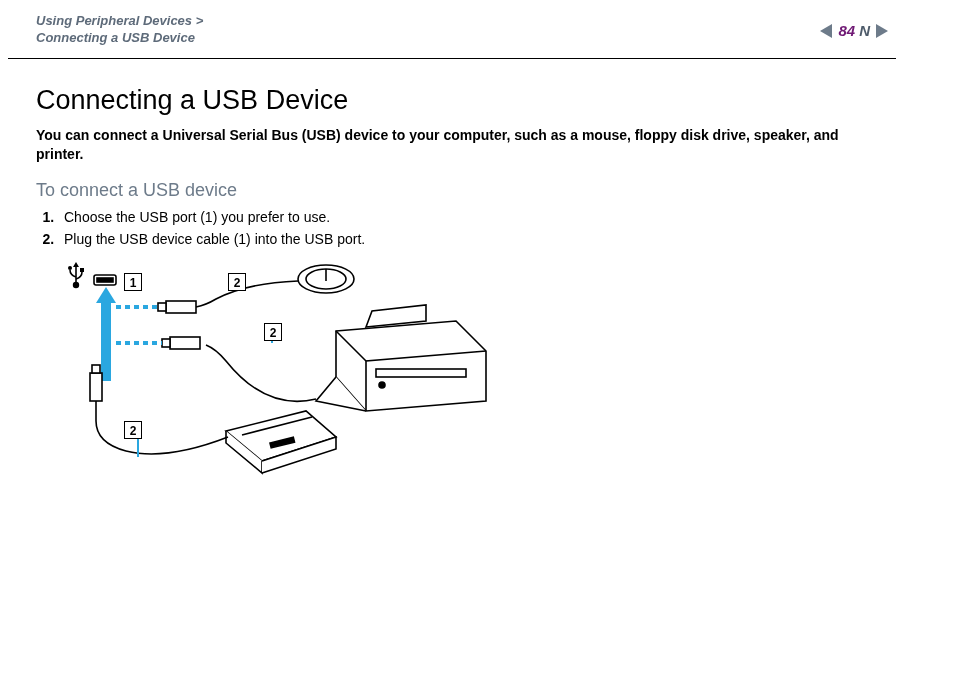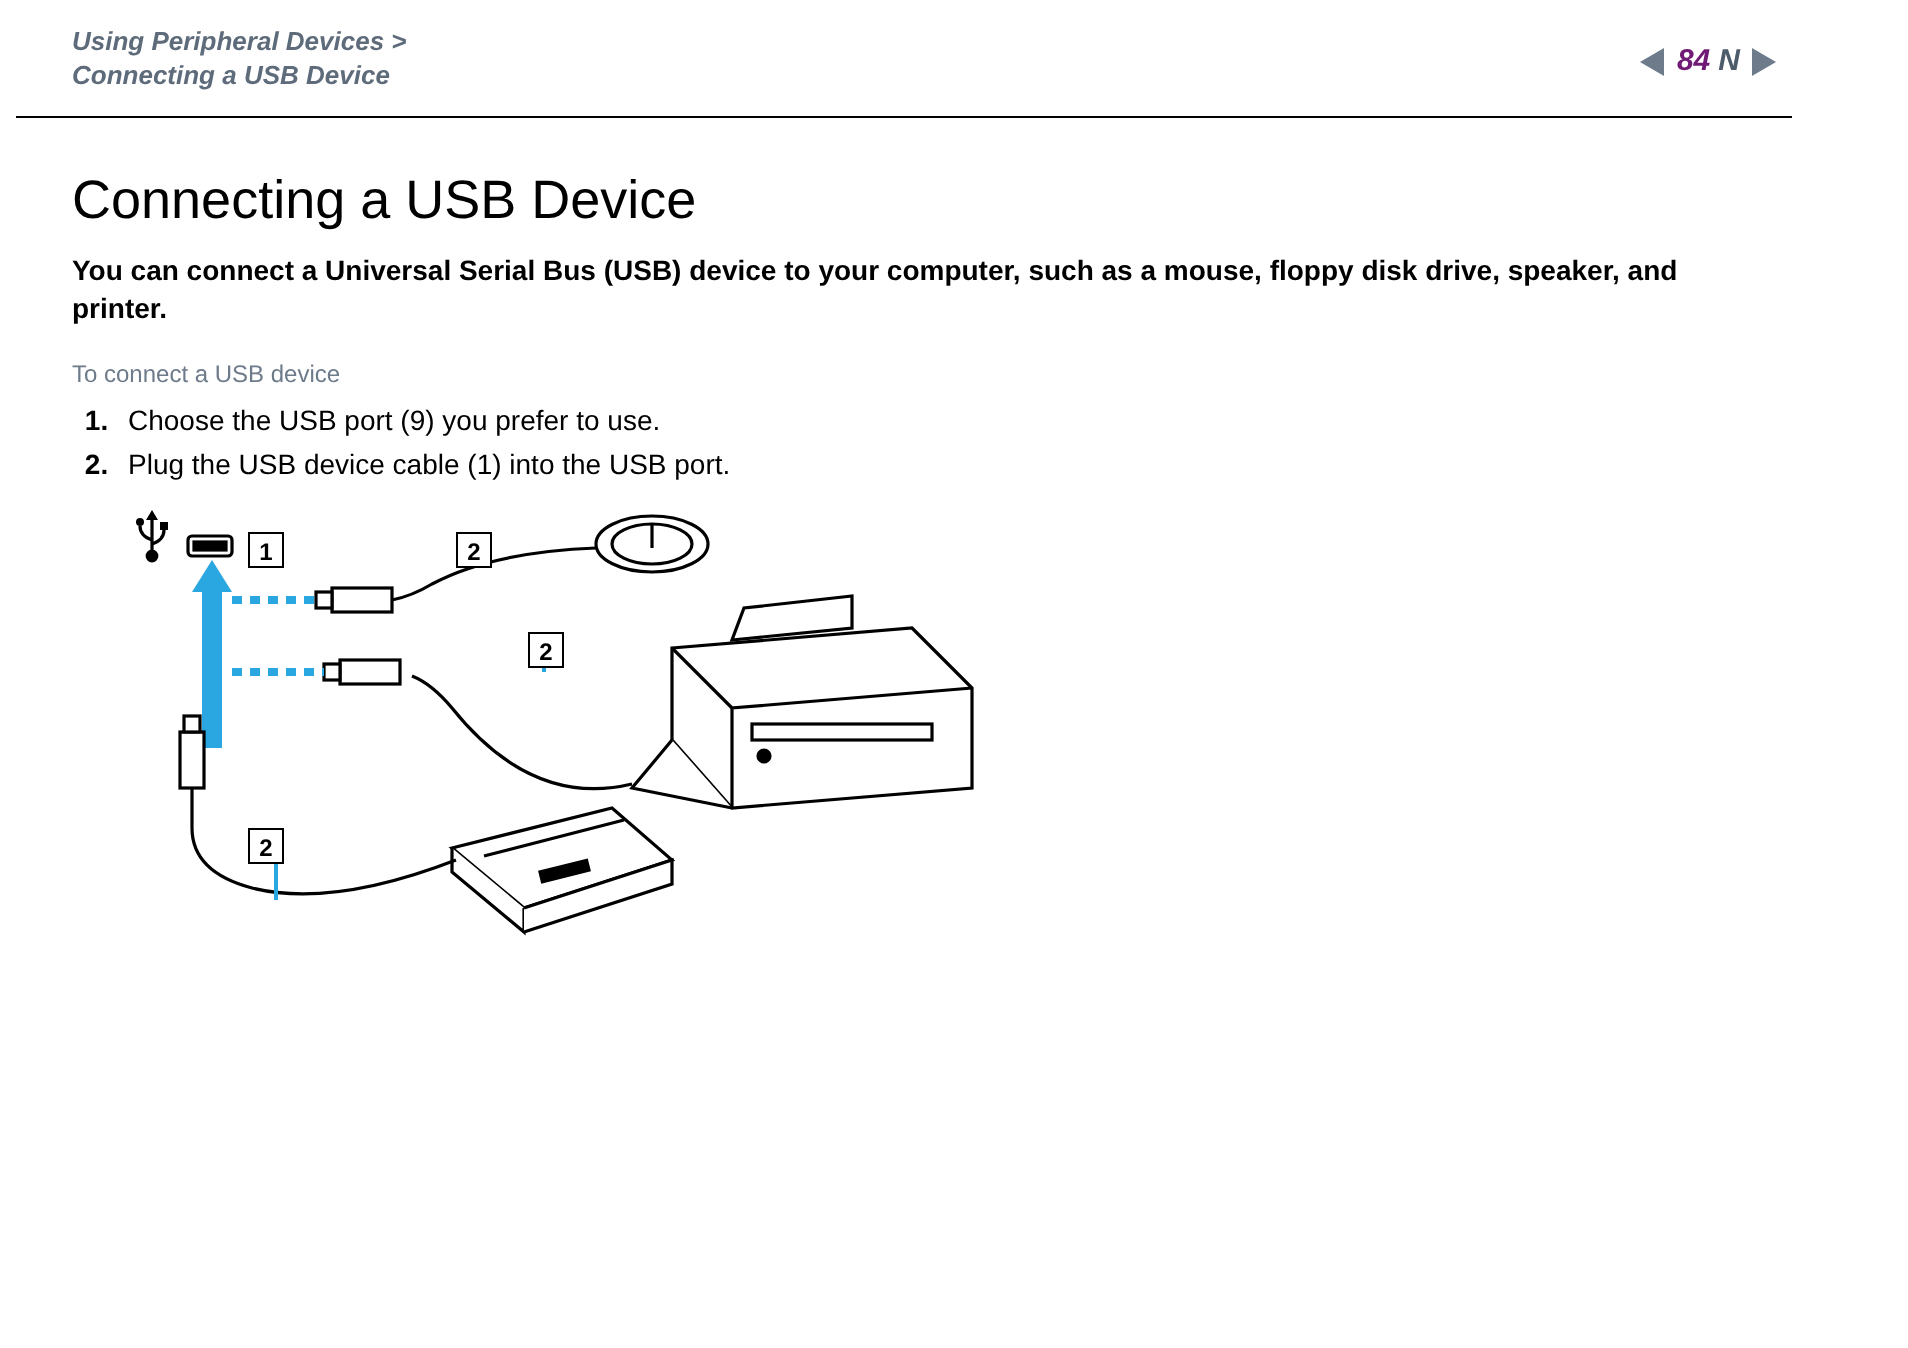--- a/index.html
+++ b/index.html
@@ -72,21 +72,21 @@
     font-weight: normal;
     margin: 0 0 10px 0;
   }
   .intro {
     font-size: 14px;
     line-height: 19px;
     margin: 0 0 16px 0;
     font-weight: bold;
   }
   h2.subhead {
-    font-size: 12px;
+    font-size: 18px;
     font-weight: normal;
     color: #6d7b8a;
     margin: 0 0 8px 0;
   }
   ol.steps {
     margin: 0 0 14px 0;
     padding-left: 22px;
     font-size: 14px;
   }
   ol.steps li {
@@ -142,21 +142,21 @@
       <div class="N">N</div>
       <div class="arrow-right"></div>
     </div>
   </div>
 
   <div class="content">
     <h1 class="title">Connecting a USB Device</h1>
     <p class="intro">You can connect a Universal Serial Bus (USB) device to your computer, such as a mouse, floppy disk drive, speaker, and printer.</p>
     <h2 class="subhead">To connect a USB device</h2>
     <ol class="steps">
-      <li>Choose the USB port (9) you prefer to use.</li>
+      <li>Choose the USB port (1) you prefer to use.</li>
       <li>Plug the USB device cable (1) into the USB port.</li>
     </ol>
 
     <div class="diagram">
 
       <svg class="usb-icon" width="20" height="28" viewBox="0 0 20 28">
         <g stroke="#000" stroke-width="1.6" fill="none">
           <circle cx="10" cy="24" r="2.4" fill="#000"></circle>
           <line x1="10" y1="24" x2="10" y2="4"></line>
           <polygon points="10,1 7,6 13,6" fill="#000" stroke="none"></polygon>

